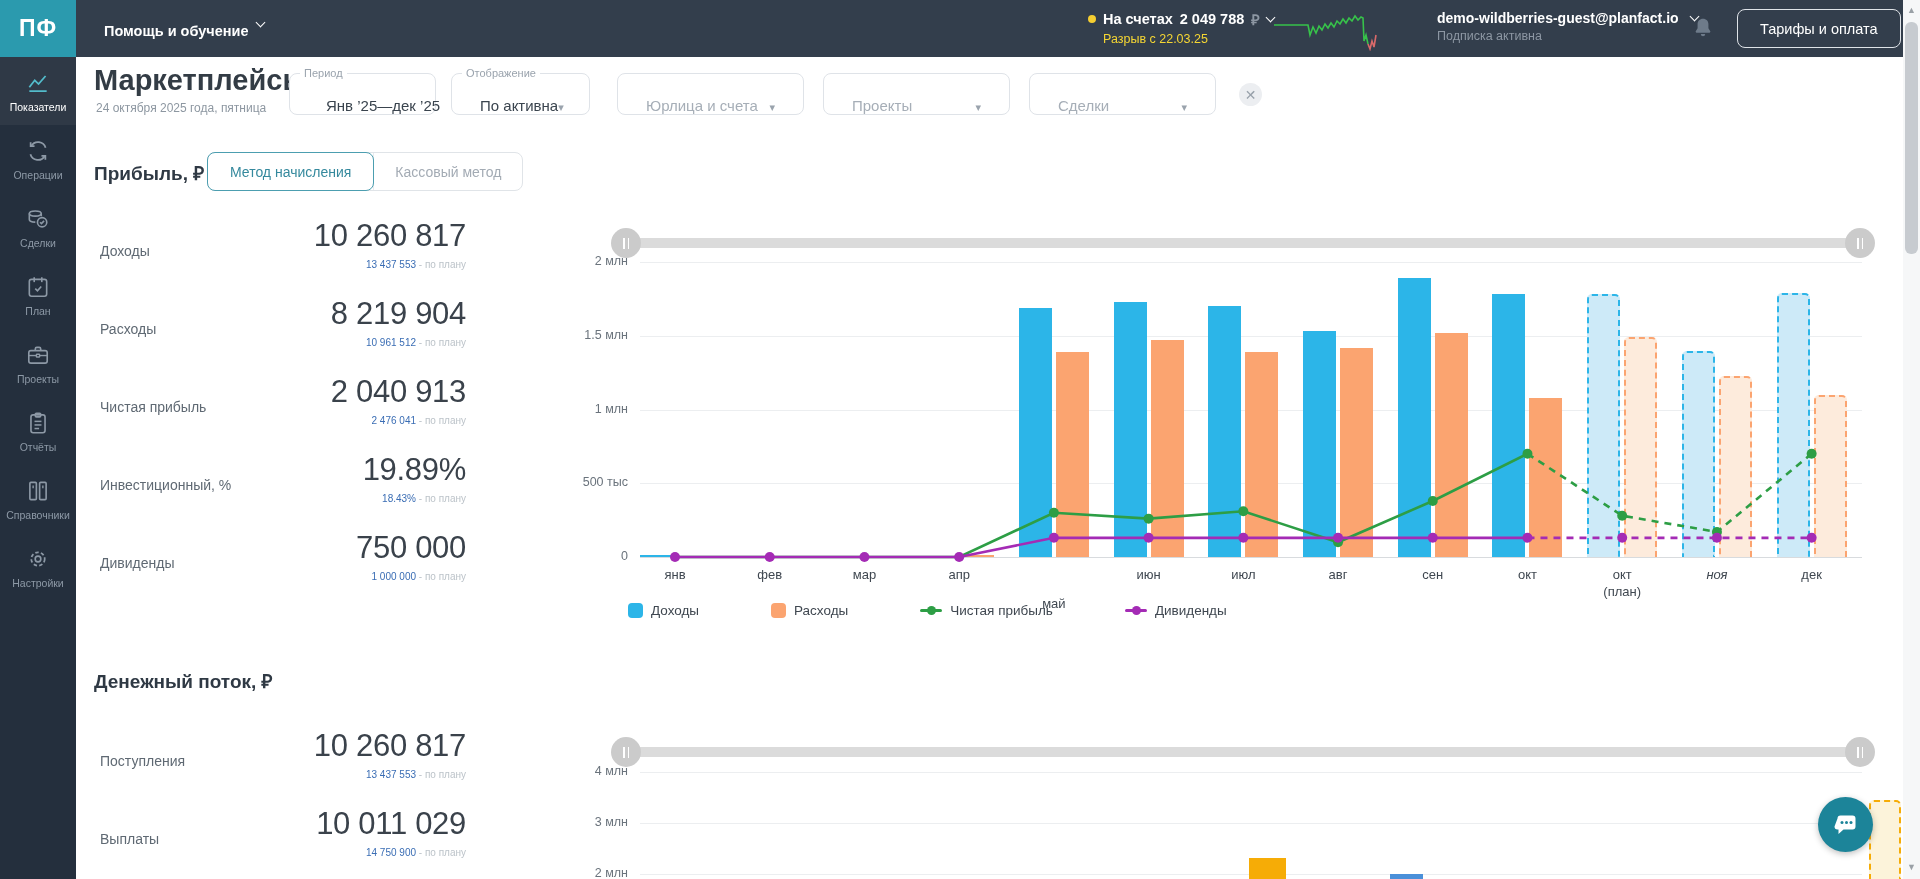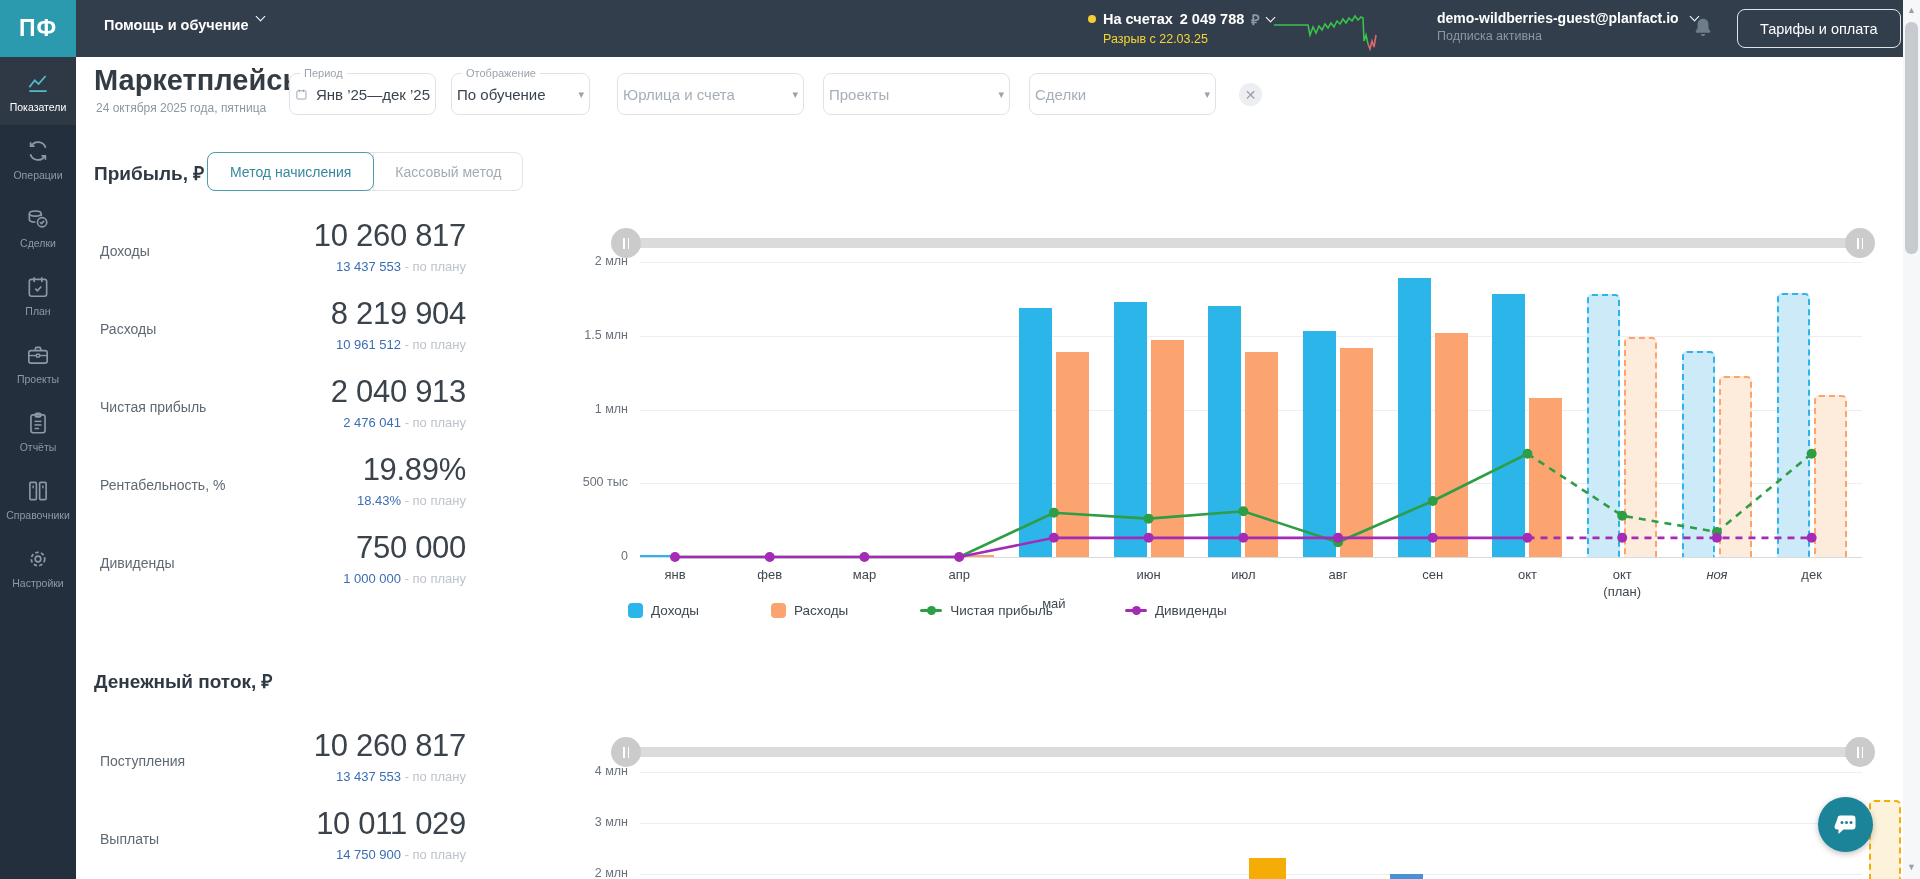--- a/index.html
+++ b/index.html
@@ -4,21 +4,21 @@
 <style>
   * { margin:0; padding:0; box-sizing:border-box; }
   html,body { background:#fff; }
   body { font-family:"Liberation Sans", sans-serif; }
   #app { position:relative; width:1920px; height:879px; overflow:hidden; background:#fff; }
 
   
   #topbar { position:absolute; left:0; top:0; width:1920px; height:57px; background:#333E4C; z-index:20; }
   #logo { position:absolute; left:0; top:0; width:76px; height:57px; background:#2B9AAE; color:#fff;
           font-size:23px; font-weight:bold; display:flex; align-items:center; justify-content:center; letter-spacing:1px; }
-  .help-menu { position:absolute; left:104px; top:17px; color:#fff; font-size:14.5px; font-weight:bold; display:flex; align-items:flex-start; gap:8px; cursor:pointer; }
+  .help-menu { position:absolute; left:104px; top:23px; color:#fff; font-size:14.5px; font-weight:bold; display:flex; align-items:flex-start; gap:8px; cursor:pointer; }
   .chev { display:inline-block; width:7px; height:7px; border-right:1.6px solid currentColor; border-bottom:1.6px solid currentColor; transform:rotate(45deg); margin-top:-4px; }
   .balance { position:absolute; left:1088px; top:9px; text-align:left; }
   .balance-line1 { color:#fff; font-size:14.5px; font-weight:bold; display:flex; align-items:center; gap:7px; }
   .dot-yellow { width:8px; height:8px; border-radius:50%; background:#F5CE31; display:inline-block; }
   .rub-gray { color:#8D97A3; font-weight:bold; }
   .balance-line2 { color:#F5D633; font-size:12.5px; margin-top:3px; margin-left:15px; }
   #sparkline { position:absolute; left:1272px; top:11px; }
   .account { position:absolute; left:1437px; top:10px; }
   .account-email { color:#fff; font-size:14px; font-weight:bold; display:flex; align-items:center; gap:12px; cursor:pointer; }
   .account-sub { color:#8D97A3; font-size:12.5px; margin-top:3px; }
@@ -34,41 +34,41 @@
   .side-item.active { background:rgba(255,255,255,0.05); }
   .side-item.active .lbl { color:#fff; }
   .side-item.active svg { stroke:#53BCCB; }
 
   
   .page-title { position:absolute; left:94px; top:64px; font-size:29px; font-weight:bold; color:#333C45; }
   .page-date { position:absolute; left:96px; top:101px; font-size:12px; color:#8D97A1; }
 
   
   .fbox { position:absolute; top:73px; height:42px; border:1px solid #DFE3E8; border-radius:8px; background:#fff;
-          display:flex; align-items:center; padding:0 5px; cursor:pointer; }
+          display:flex; align-items:flex-end; padding:0 28px; cursor:pointer; }
   .fbox .notch { position:absolute; top:-7px; left:10px; background:#fff; padding:0 4px; font-size:11px; color:#9AA3AD; }
   .fbox .val { font-size:15px; color:#3A444E; white-space:nowrap; }
   .fbox .ph { font-size:15px; color:#A6AEB7; white-space:nowrap; }
   .fbox .dd { margin-left:auto; color:#9AA3AD; font-size:11px; }
   .clear-x { position:absolute; left:1239px; top:83px; width:23px; height:23px; border-radius:50%; background:#ECEEF1;
              color:#98A1AA; font-size:14px; display:flex; align-items:center; justify-content:center; cursor:pointer; }
 
   
   .sec-title { position:absolute; font-size:19px; font-weight:bold; color:#2F3944; }
   .tabs { position:absolute; display:inline-flex; border:1px solid #E0E4E8; border-radius:8px; background:#fff; height:39px; }
   .tab { padding:0 21px; font-size:14px; color:#A3ABB4; display:flex; align-items:center; border-left:1px solid #E8EBEE; cursor:pointer; white-space:nowrap; }
   .tab:first-child { border-left:none; }
   .tab.active { position:relative; color:#35899D; border:1px solid #4C9EB0; border-radius:8px; margin:-1px; background:#fff; z-index:2; padding:0 22px; }
 
   
   .metrics { position:absolute; left:94px; width:372px; }
   .mrow { position:relative; height:78px; }
   .mrow .mlabel { position:absolute; left:6px; top:21px; font-size:14px; color:#5F6973; white-space:nowrap; }
   .mrow .mvalue { position:absolute; right:0; top:-4px; font-size:31px; color:#3A424B; letter-spacing:-0.3px; white-space:nowrap; }
-  .mrow .msub { position:absolute; right:0; top:37px; font-size:13px; white-space:nowrap; }
+  .mrow .msub { position:absolute; right:0; top:37px; font-size:10px; white-space:nowrap; }
   .msub .plan-num { color:#3A6DB4; cursor:pointer; }
   .msub .plan-suffix { color:#BCC3C9; }
 
   
   .slider { position:absolute; height:30px; }
   .slider .track { position:absolute; left:14px; right:14px; top:10px; height:10px; background:#DBDBDB; border-radius:5px; }
   .slider .handle { position:absolute; top:0; width:30px; height:30px; border-radius:50%; background:#CBCBCB; cursor:ew-resize;
                     display:flex; align-items:center; justify-content:center; gap:3px; }
   .slider .handle i { display:block; width:1.6px; height:11px; background:#fff; }
 
@@ -219,21 +219,21 @@
     <svg width="17" height="17" viewBox="0 0 24 24" style="margin-right:8px;">
       <rect x="3.5" y="5" width="17" height="15.5" rx="2" fill="none" stroke="#8FA0B5" stroke-width="1.7"></rect>
       <line x1="8" y1="3" x2="8" y2="7.5" stroke="#8FA0B5" stroke-width="1.7"></line>
       <line x1="16" y1="3" x2="16" y2="7.5" stroke="#8FA0B5" stroke-width="1.7"></line>
     </svg>
     <span class="val">Янв ’25—дек ’25</span>
   </div>
 
   <div class="fbox" style="left:451px; width:139px;">
     <span class="notch">Отображение</span>
-    <span class="val">По обучение</span>
+    <span class="val">По активна</span>
     <span class="dd">▾</span>
   </div>
 
   <div class="fbox" style="left:617px; width:187px;">
     <span class="ph">Юрлица и счета</span>
     <span class="dd">▾</span>
   </div>
 
   <div class="fbox" style="left:823px; width:187px;">
     <span class="ph">Проекты</span>
@@ -262,21 +262,21 @@
         <span class="mlabel">Расходы</span>
         <span class="mvalue">8 219 904</span>
         <span class="msub"><span class="plan-num">10 961 512</span> <span class="plan-suffix">- по плану</span></span>
       </div>
       <div class="mrow">
         <span class="mlabel">Чистая прибыль</span>
         <span class="mvalue">2 040 913</span>
         <span class="msub"><span class="plan-num">2 476 041</span> <span class="plan-suffix">- по плану</span></span>
       </div>
       <div class="mrow">
-        <span class="mlabel">Рентабельность, %</span>
+        <span class="mlabel">Инвестиционный, %</span>
         <span class="mvalue">19.89%</span>
         <span class="msub"><span class="plan-num">18.43%</span> <span class="plan-suffix">- по плану</span></span>
       </div>
       <div class="mrow">
         <span class="mlabel">Дивиденды</span>
         <span class="mvalue">750 000</span>
         <span class="msub"><span class="plan-num">1 000 000</span> <span class="plan-suffix">- по плану</span></span>
       </div>
     </div>
 

